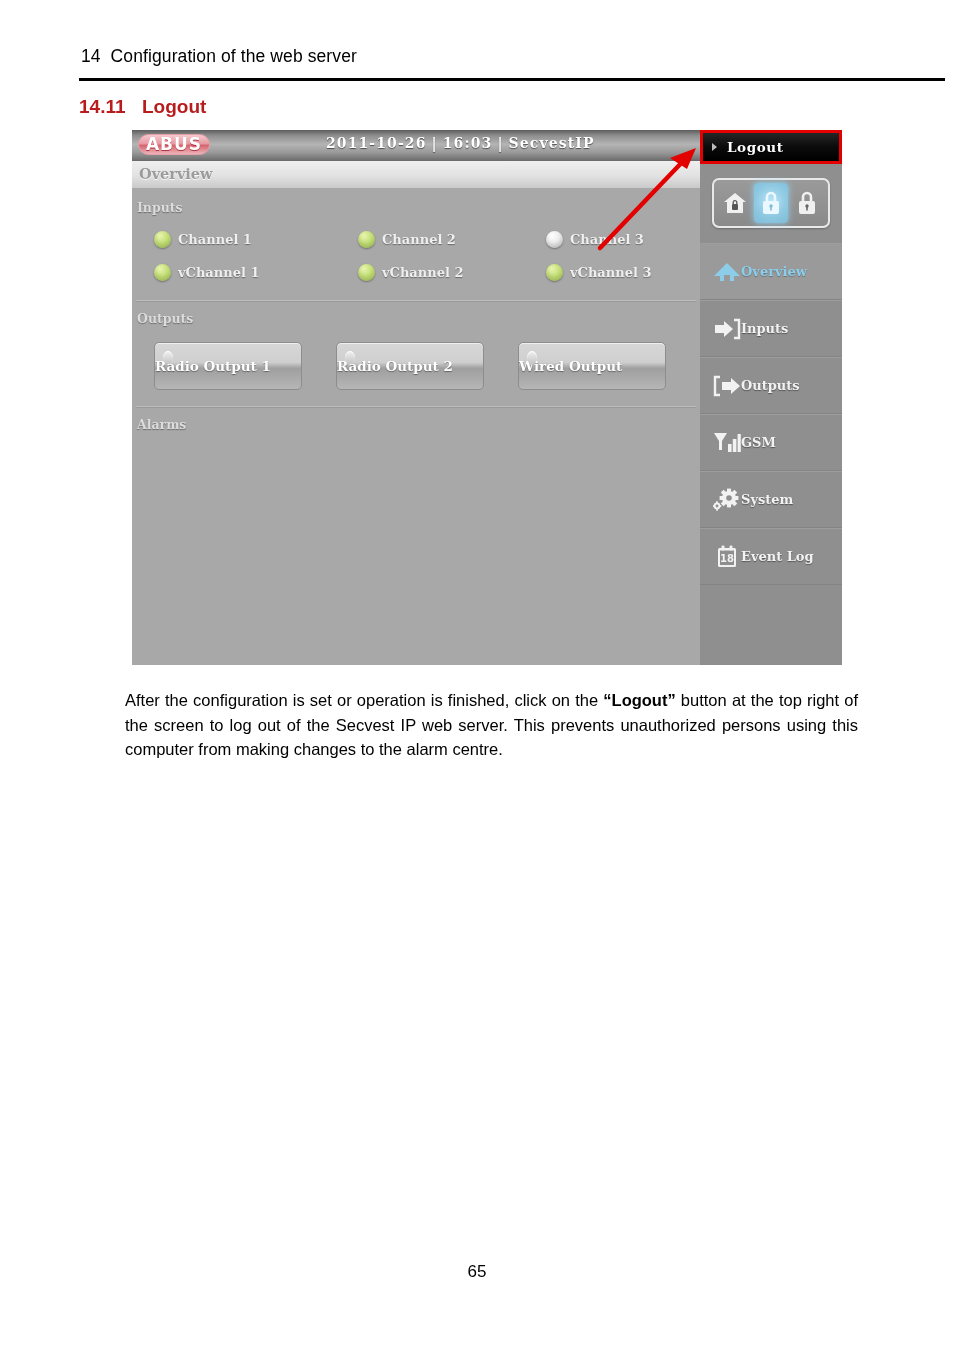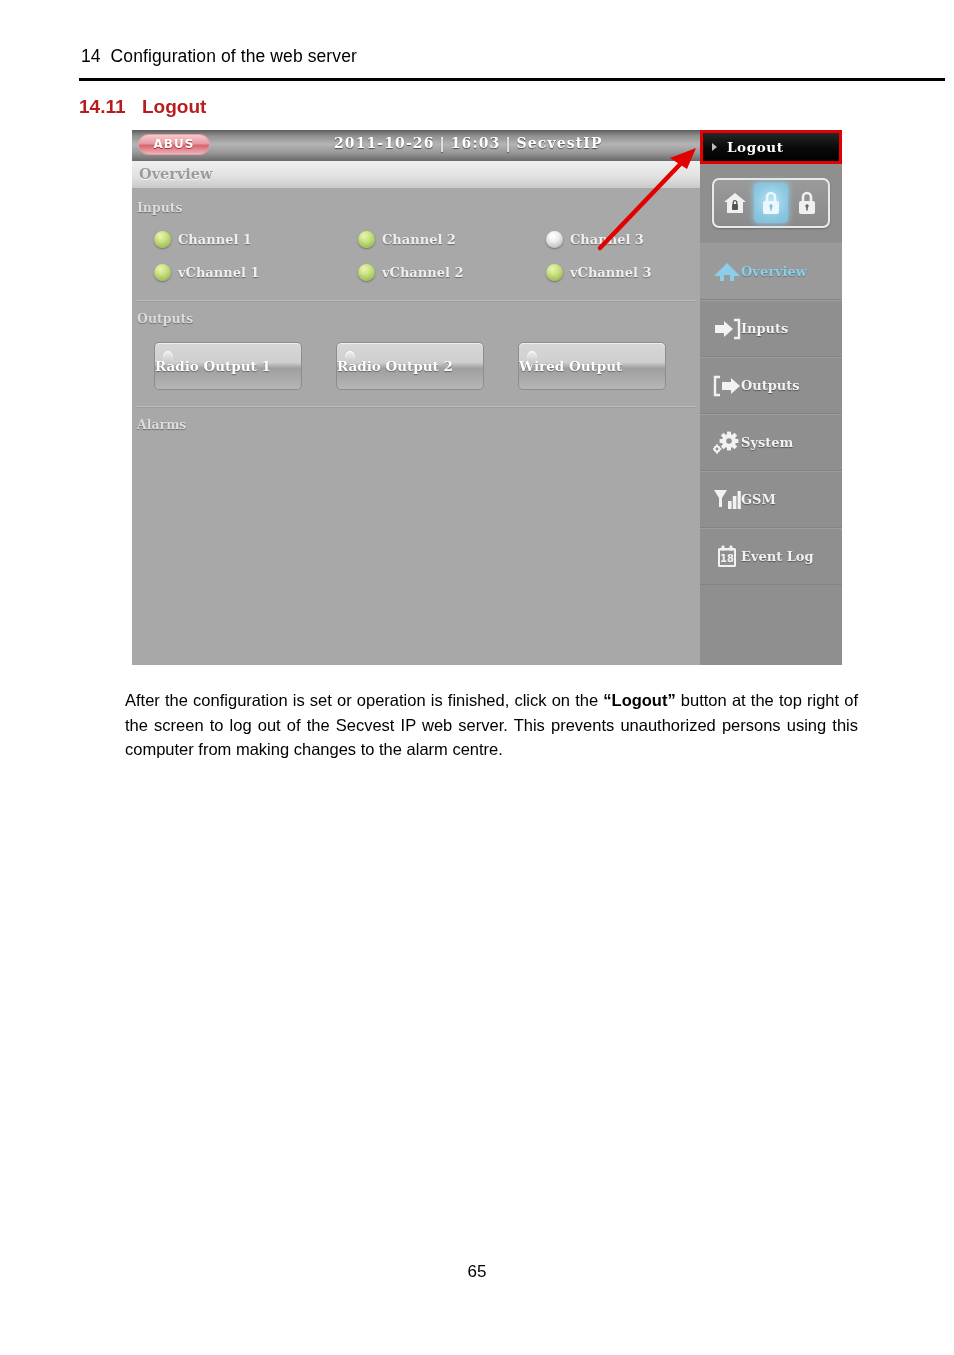--- a/index.html
+++ b/index.html
@@ -41,25 +41,25 @@
     position:absolute;left:0;top:0;width:568px;height:31px;
     background:linear-gradient(to bottom,#5d5d5d 0%,#8e8e8e 18%,#b4b4b4 46%,#9a9a9a 72%,#6a6a6a 100%);
   }
   .abus-logo{
     position:absolute;left:6px;top:4px;width:72px;height:21px;
     border-radius:11px;
     background:linear-gradient(to bottom,#f7c9cd 0%,#e79aa2 45%,#d4666f 55%,#efb3b9 100%);
     border:1.5px solid #e4a0a8;
     box-sizing:border-box;
     color:#fff;font-family:"DejaVu Sans", sans-serif;font-weight:bold;
-    font-size:12px;text-align:center;line-height:18px;letter-spacing:1px;
+    font-size:17px;text-align:center;line-height:18px;letter-spacing:1px;
     text-shadow:0 1px 0 rgba(150,30,40,.8);
   }
   .topbar-meta{
-    position:absolute;left:202px;top:5px;
+    position:absolute;left:194px;top:5px;
     color:#ffffff;font-size:14px;font-weight:bold;letter-spacing:1.1px;
     text-shadow:0 1px 1px rgba(0,0,0,.55);
     white-space:nowrap;
   }
   .topbar-meta .sep{padding:0 5px;}
 
   
   .logout-wrap{
     position:absolute;left:568px;top:0px;width:142px;height:34px;
     border:3px solid #e20000;box-sizing:border-box;
@@ -341,20 +341,32 @@
     <div class="nav-item">
       <span class="nav-ico">
         <svg width="28" height="24" viewBox="0 0 28 24">
           <path d="M7 3 H2 v18 h5" fill="none" stroke="#f2f2f2" stroke-width="2.4"></path>
           <path d="M9 8 h9 V4 l9 8 -9 8 v-4 H9 Z" fill="#f2f2f2"></path>
         </svg>
       </span>
       <span class="nav-lbl">Outputs</span>
     </div>
 
+
+    <div class="nav-item">
+      <span class="nav-ico">
+        <svg width="28" height="24" viewBox="0 0 28 24">
+          <path d="M1 2 h13 L9 10 v9 H6 v-9 Z" fill="#f2f2f2"></path>
+          <rect x="15" y="13" width="3.6" height="8" fill="#f2f2f2"></rect>
+          <rect x="19.8" y="8" width="3.6" height="13" fill="#f2f2f2"></rect>
+          <rect x="24.6" y="3" width="3.2" height="18" fill="#f2f2f2"></rect>
+        </svg>
+      </span>
+      <span class="nav-lbl">GSM</span>
+    </div>
 
     <div class="nav-item">
       <span class="nav-ico">
         <svg width="28" height="24" viewBox="0 0 28 24">
           <g fill="#f2f2f2">
             <circle cx="4" cy="18" r="3.4"></circle>
             <rect x="3.1" y="13.3" width="1.8" height="3"></rect>
               <rect x="3.1" y="19.7" width="1.8" height="3"></rect>
             <rect x="-0.3" y="17.1" width="3" height="1.8"></rect>
               <rect x="5.3" y="17.1" width="3" height="1.8"></rect>
@@ -372,32 +384,20 @@
             <rect x="8.6" y="13.4" width="4" height="4" transform="rotate(45 10.6 15.4)"></rect>
           </g>
           <circle cx="16" cy="10" r="2.8" fill="#8f8f8f"></circle>
         </svg>
       </span>
       <span class="nav-lbl">System</span>
     </div>
 
     <div class="nav-item">
       <span class="nav-ico">
-        <svg width="28" height="24" viewBox="0 0 28 24">
-          <path d="M1 2 h13 L9 10 v9 H6 v-9 Z" fill="#f2f2f2"></path>
-          <rect x="15" y="13" width="3.6" height="8" fill="#f2f2f2"></rect>
-          <rect x="19.8" y="8" width="3.6" height="13" fill="#f2f2f2"></rect>
-          <rect x="24.6" y="3" width="3.2" height="18" fill="#f2f2f2"></rect>
-        </svg>
-      </span>
-      <span class="nav-lbl">GSM</span>
-    </div>
-
-    <div class="nav-item">
-      <span class="nav-ico">
         <svg width="26" height="26" viewBox="0 0 26 26">
           <rect x="4" y="4" width="18" height="19" rx="1.5" fill="#f2f2f2"></rect>
           <rect x="6" y="6.5" width="14" height="14.5" fill="#8f8f8f"></rect>
           <rect x="7.5" y="1.5" width="3" height="5" rx="1.2" fill="#f2f2f2"></rect>
           <rect x="15.5" y="1.5" width="3" height="5" rx="1.2" fill="#f2f2f2"></rect>
           <text x="13" y="18" font-family="DejaVu Sans, sans-serif" font-size="10" font-weight="bold" fill="#f2f2f2" text-anchor="middle">18</text>
         </svg>
       </span>
       <span class="nav-lbl">Event Log</span>
     </div>

